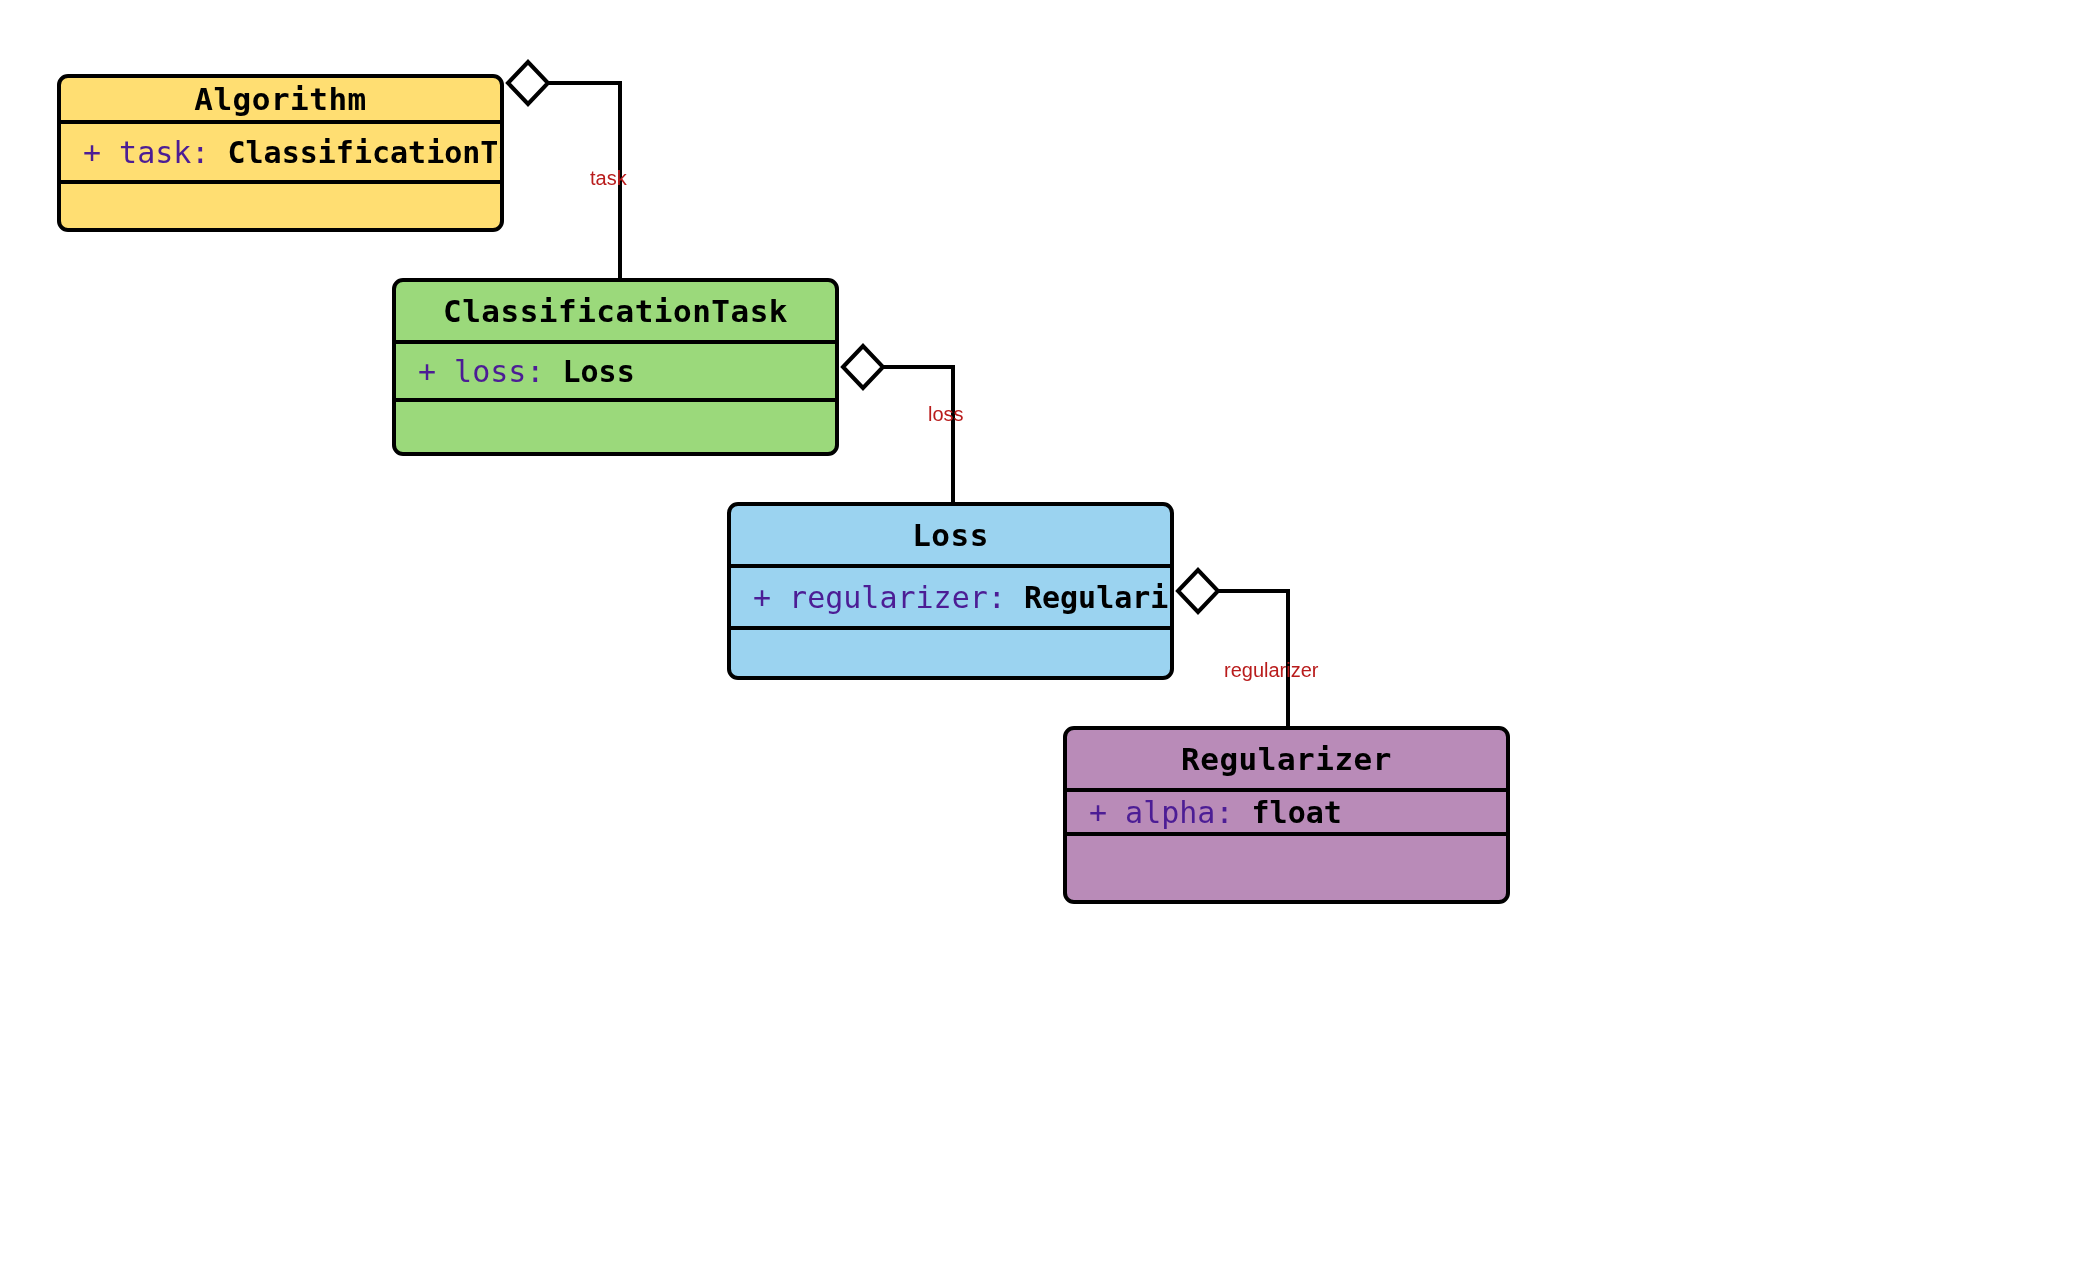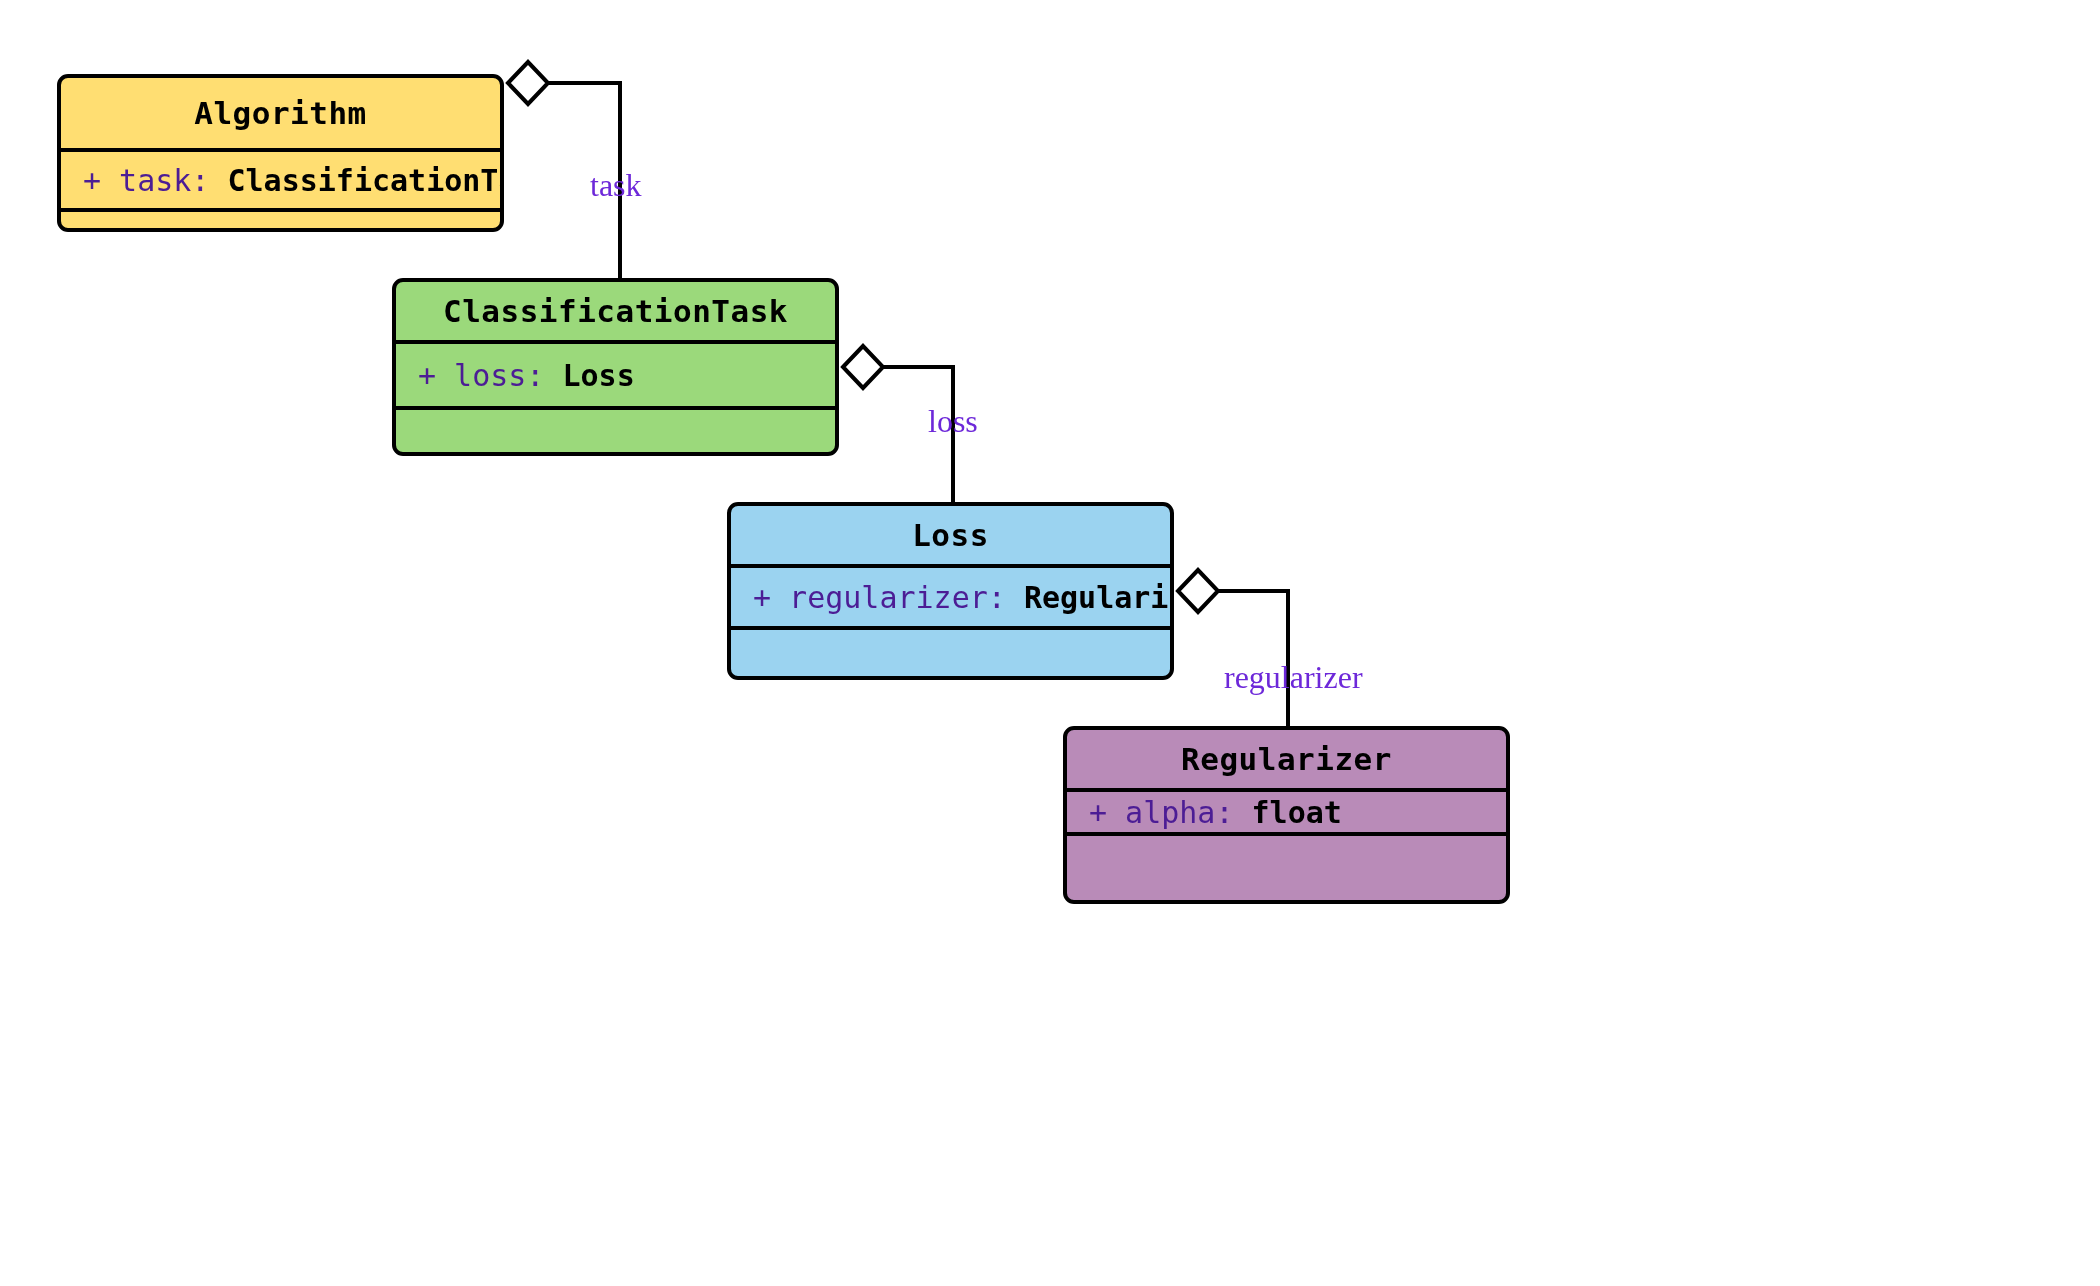--- a/index.html
+++ b/index.html
@@ -68,23 +68,23 @@
     color: #000000;
     font-weight: bold;
   }
   .uml-methods {
     flex: 1 1 auto;
   }
 
   
   .edge-label {
     position: absolute;
-    font-family: Liberation Serif, serif;
-    font-size: 32px;
-    color: #6d28d9;
+    font-family: Liberation Sans, sans-serif;
+    font-size: 20px;
+    color: #b91c1c;
     white-space: nowrap;
   }
 </style>
 </head>
 <body>
 
 <div id="canvas">
 
   <svg id="edges" viewBox="0 0 2100 1286" xmlns="http://www.w3.org/2000/svg">
 
@@ -104,30 +104,30 @@
     </g>
   </svg>
 
   <div class="edge-label" style="left:590px; top:167px;">task</div>
 
   <div class="edge-label" style="left:928px; top:403px;">loss</div>
 
   <div class="edge-label" style="left:1224px; top:659px;">regularizer</div>
 
   <div class="uml-class" style="left:57px; top:74px; width:447px; height:158px; background:#FFDE72;">
-    <div class="uml-title" style="height:74px;">Algorithm</div>
+    <div class="uml-title" style="height:46px;">Algorithm</div>
     <div class="uml-attrs" style="height:60px;">
       <div class="uml-attr-line"><span class="attr-sig">+ task: </span><span class="attr-type">ClassificationTask</span></div>
     </div>
     <div class="uml-methods"></div>
   </div>
 
   <div class="uml-class" style="left:392px; top:278px; width:447px; height:178px; background:#9BD97B;">
     <div class="uml-title" style="height:62px;">ClassificationTask</div>
-    <div class="uml-attrs" style="height:66px;">
+    <div class="uml-attrs" style="height:58px;">
       <div class="uml-attr-line"><span class="attr-sig">+ loss: </span><span class="attr-type">Loss</span></div>
     </div>
     <div class="uml-methods"></div>
   </div>
 
   <div class="uml-class" style="left:727px; top:502px; width:447px; height:178px; background:#9BD3F0;">
     <div class="uml-title" style="height:62px;">Loss</div>
     <div class="uml-attrs" style="height:62px;">
       <div class="uml-attr-line"><span class="attr-sig">+ regularizer: </span><span class="attr-type">Regularizer</span></div>
     </div>

